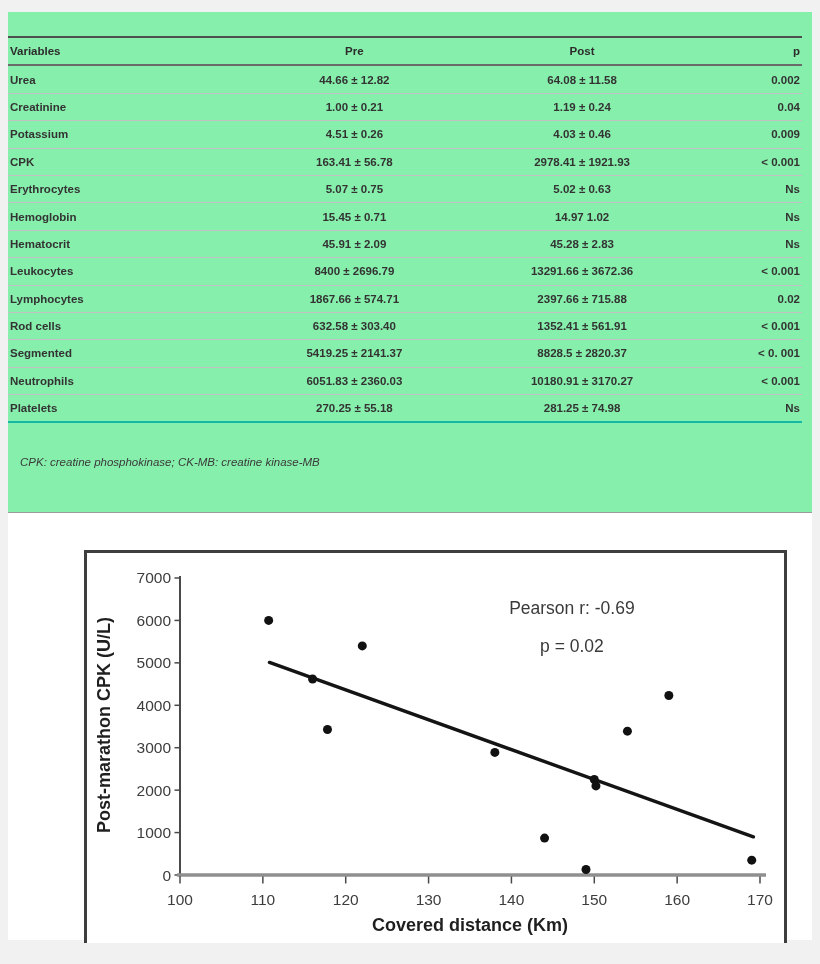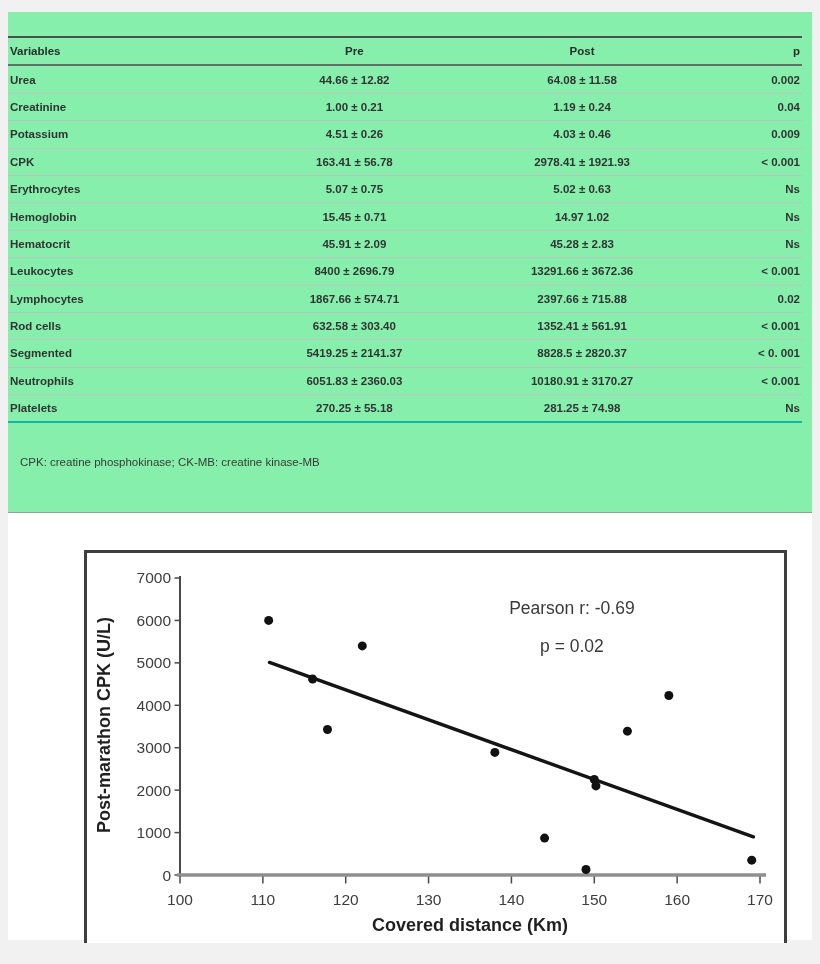--- a/index.html
+++ b/index.html
@@ -23,21 +23,21 @@
     font-weight:bold;color:#2c2c2c;
   }
   table.stats tbody td{border-bottom:1px solid #c2c2c2;}
   table.stats tbody tr:last-child td{border-bottom:2px solid #14b8a6;}
   .c-var{width:25%;text-align:left;padding-left:4px;}
   .c-pre{width:37.5%;text-align:center;margin-top:32px;}
   .c-post{width:20%;text-align:center;}
   .c-p{width:17.5%;text-align:right;padding-right:8px;}
   .footnote{
     position:absolute;left:12px;top:444px;
-    font-size:11.5px;color:#3a3a3a;
+    font-size:11.5px;font-style:italic;color:#3a3a3a;
   }
   
   .figure{
     position:absolute;left:0;top:500px;width:804px;height:427px;
     border-top:1px solid #9b9b9b;background:#ffffff;
   }
   .chart-box{
     position:absolute;left:76px;top:37px;width:697px;height:390px;
     border:3px solid #3e3e3e;border-bottom:none;background:#ffffff;
   }

